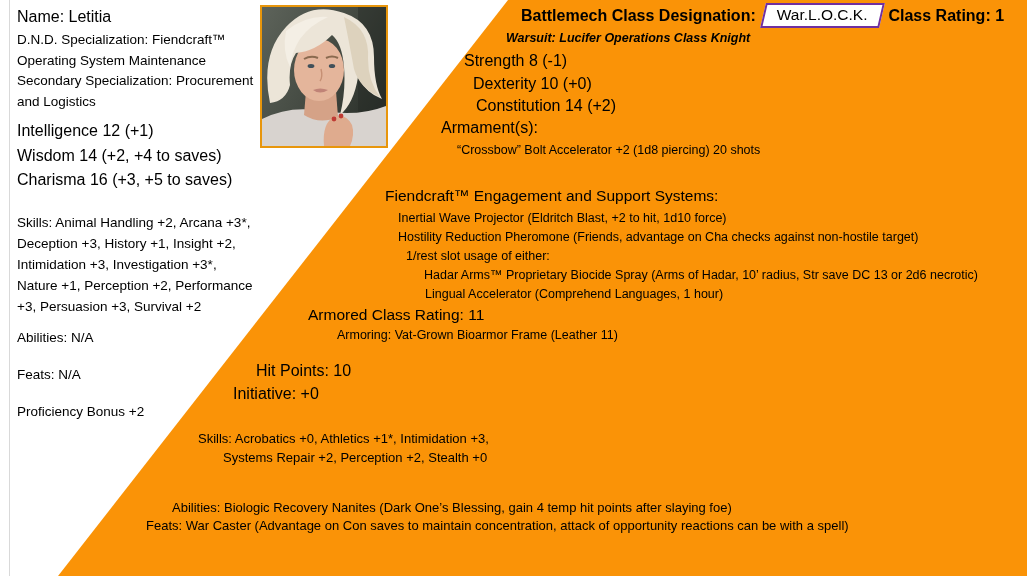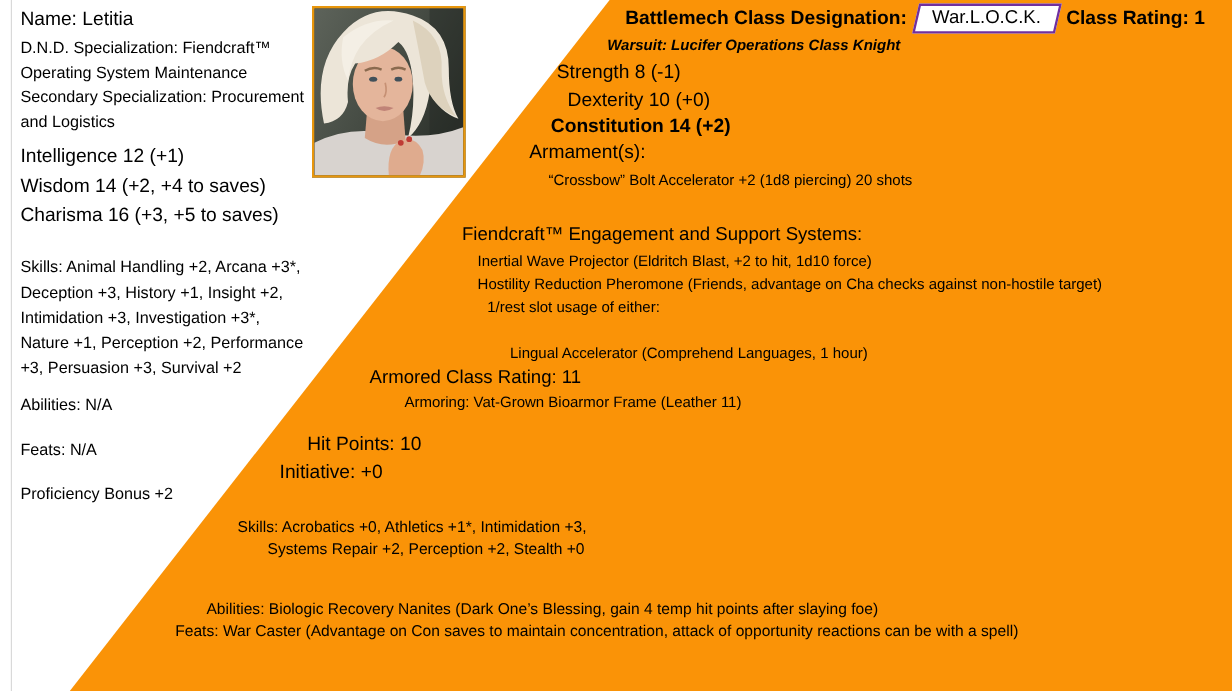--- a/index.html
+++ b/index.html
@@ -134,29 +134,30 @@
     <span class="desig-box">
       <span>War.L.O.C.K.</span>
     </span>
     <span class="bold fs16">Class Rating: 1</span>
   </div>
 
   <div class="abs z2 fs125 bold" style="left:506px;top:31px;font-style:italic;">Warsuit: Lucifer Operations Class Knight</div>
 
   <div class="abs z2 fs16" style="left:464px;top:52px;">Strength 8 (-1)</div>
   <div class="abs z2 fs16" style="left:473px;top:75px;">Dexterity 10 (+0)</div>
-  <div class="abs z2 fs16" style="left:459px;top:97px;font-weight:bold;">Constitution 14 (+2)</div>
+  <div class="abs z2 fs16" style="left:476px;top:97px;">Constitution 14 (+2)</div>
 
   <div class="abs z2 fs16" style="left:441px;top:119px;">Armament(s):</div>
   <div class="abs z2 fs125" style="left:457px;top:143px;">“Crossbow” Bolt Accelerator +2 (1d8 piercing) 20 shots</div>
 
   <div class="abs z2 fs155" style="left:385px;top:187px;">Fiendcraft™ Engagement and Support Systems:</div>
   <div class="abs z2 fs125" style="left:398px;top:211px;">Inertial Wave Projector (Eldritch Blast, +2 to hit, 1d10 force)</div>
   <div class="abs z2 fs125" style="left:398px;top:230px;">Hostility Reduction Pheromone (Friends, advantage on Cha checks against non-hostile target)</div>
   <div class="abs z2 fs125" style="left:406px;top:249px;">1/rest slot usage of either:</div>
+  <div class="abs z2 fs125" style="left:424px;top:268px;">Hadar Arms™ Proprietary Biocide Spray (Arms of Hadar, 10’ radius, Str save DC 13 or 2d6 necrotic)</div>
   <div class="abs z2 fs125" style="left:425px;top:287px;">Lingual Accelerator (Comprehend Languages, 1 hour)</div>
 
   <div class="abs z2 fs155" style="left:308px;top:306px;">Armored Class Rating: 11</div>
   <div class="abs z2 fs125" style="left:337px;top:328px;">Armoring: Vat-Grown Bioarmor Frame (Leather 11)</div>
 
   <div class="abs z2 fs16" style="left:256px;top:362px;">Hit Points: 10</div>
   <div class="abs z2 fs16" style="left:233px;top:385px;">Initiative: +0</div>
 
   <div class="abs z2 fs13" style="left:198px;top:431px;text-align:center;">Skills: Acrobatics +0, Athletics +1*, Intimidation +3,</div>
   <div class="abs z2 fs13" style="left:223px;top:450px;">Systems Repair +2, Perception +2, Stealth +0</div>

